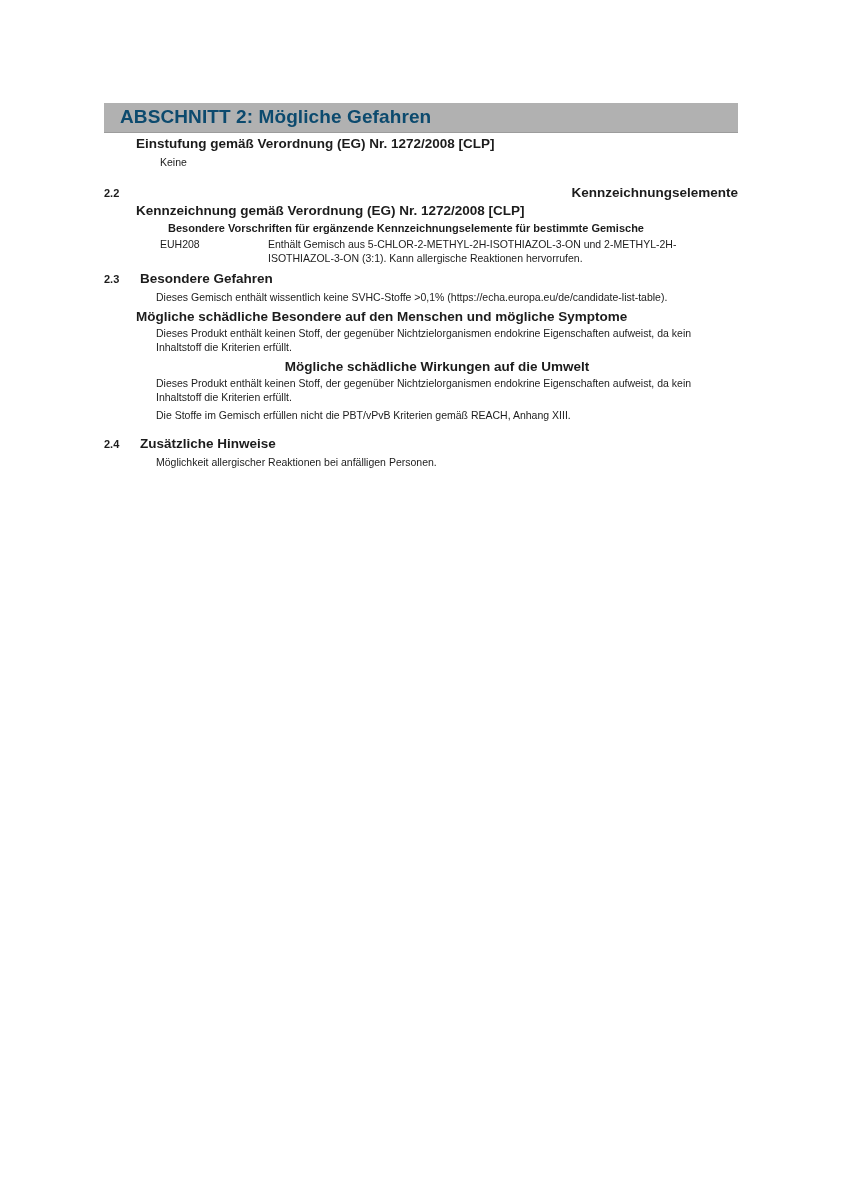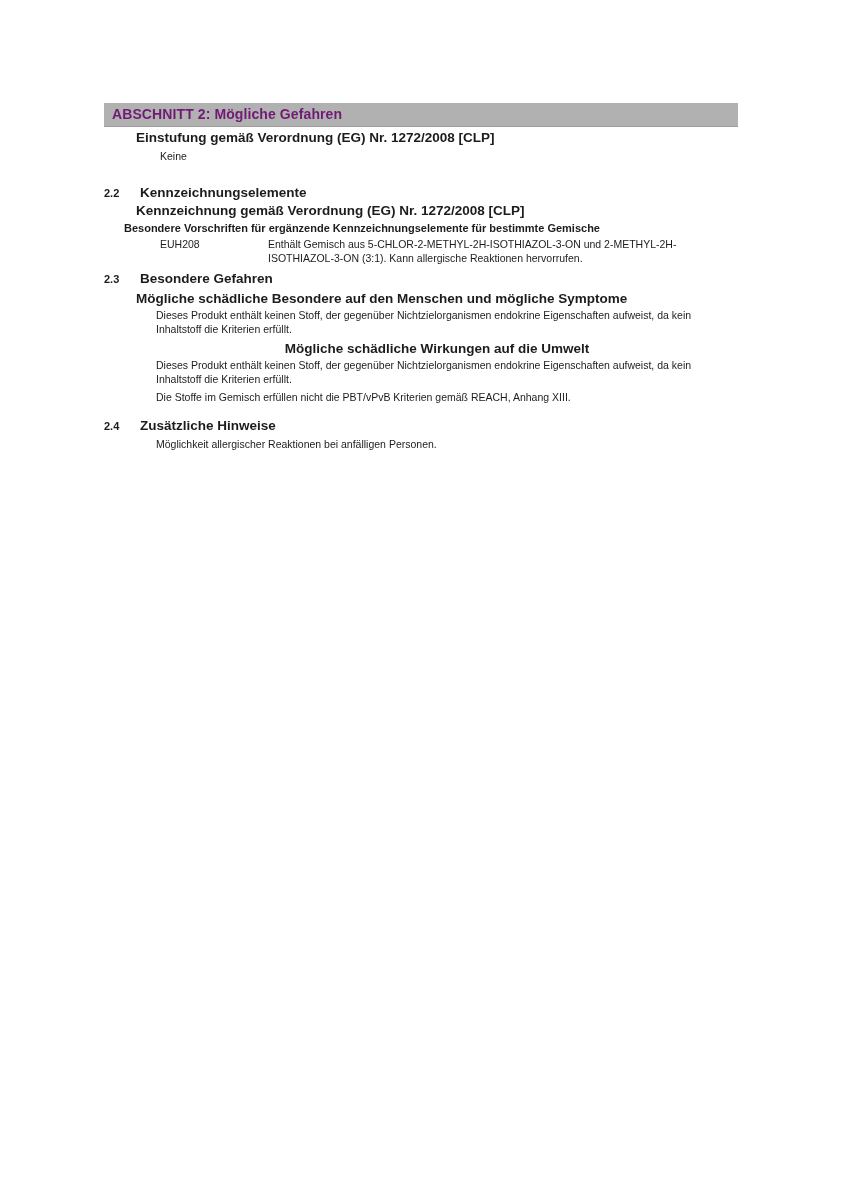--- a/index.html
+++ b/index.html
@@ -18,24 +18,24 @@
   }
   .content {
     position: absolute;
     left: 104px;
     top: 103px;
     width: 634px;
   }
   .section-bar {
     background: #b1b1b1;
     border-bottom: 1px solid #9c9c9c;
-    padding: 3px 4px 4px 8px;
-    font-size: 14px;
+    padding: 3px 4px 4px 16px;
+    font-size: 19px;
     font-weight: bold;
-    color: #701a75;
+    color: #0c4a6e;
     letter-spacing: 0.1px;
   }
   .num-row {
     position: relative;
     margin-top: 14px;
   }
   .num-row .sec-num {
     position: absolute;
     left: 0;
     top: 2px;
@@ -47,21 +47,21 @@
     font-size: 13.5px;
     font-weight: bold;
   }
   .subheading {
     margin-left: 32px;
     margin-top: 3px;
     font-size: 13.5px;
     font-weight: bold;
   }
   .small-bold {
-    margin-left: 20px;
+    margin-left: 64px;
     margin-top: 4px;
     font-size: 11px;
     font-weight: bold;
   }
   .body-text {
     margin-left: 52px;
     margin-top: 4px;
     font-size: 10.5px;
     line-height: 14px;
     max-width: 566px;
@@ -86,35 +86,36 @@
 <body>
 
 <div class="page">
   <div class="content">
 
     <div class="section-bar">ABSCHNITT 2: Mögliche Gefahren</div>
 
     <div class="subheading">Einstufung gemäß Verordnung (EG) Nr. 1272/2008 [CLP]</div>
     <div class="body-text" style="margin-left:56px;">Keine</div>
 
-    <div class="num-row" style="margin-top:22px;">
+    <div class="num-row" style="margin-top:16px;text-align:right;">
       <span class="sec-num">2.2</span>
       <div class="sec-title">Kennzeichnungselemente</div>
     </div>
     <div class="subheading">Kennzeichnung gemäß Verordnung (EG) Nr. 1272/2008 [CLP]</div>
     <div class="small-bold">Besondere Vorschriften für ergänzende Kennzeichnungselemente für bestimmte Gemische</div>
     <div class="euh-row">
       <div class="euh-code">EUH208</div>
       <div class="euh-text">Enthält Gemisch aus 5-CHLOR-2-METHYL-2H-ISOTHIAZOL-3-ON und 2-METHYL-2H-ISOTHIAZOL-3-ON (3:1). Kann allergische Reaktionen hervorrufen.</div>
     </div>
 
     <div class="num-row" style="margin-top:6px;">
       <span class="sec-num">2.3</span>
       <div class="sec-title">Besondere Gefahren</div>
     </div>
+    <div class="body-text">Dieses Gemisch enthält wissentlich keine SVHC-Stoffe &gt;0,1% (https://echa.europa.eu/de/candidate-list-table).</div>
     <div class="subheading" style="margin-top:5px;">Mögliche schädliche Besondere auf den Menschen und mögliche Symptome</div>
     <div class="body-text tight">Dieses Produkt enthält keinen Stoff, der gegenüber Nichtzielorganismen endokrine Eigenschaften aufweist, da kein Inhaltstoff die Kriterien erfüllt.</div>
     <div class="subheading" style="margin-top:5px;text-align:center;">Mögliche schädliche Wirkungen auf die Umwelt</div>
     <div class="body-text tight">Dieses Produkt enthält keinen Stoff, der gegenüber Nichtzielorganismen endokrine Eigenschaften aufweist, da kein Inhaltstoff die Kriterien erfüllt.</div>
     <div class="body-text">Die Stoffe im Gemisch erfüllen nicht die PBT/vPvB Kriterien gemäß REACH, Anhang XIII.</div>
 
     <div class="num-row" style="margin-top:14px;">
       <span class="sec-num">2.4</span>
       <div class="sec-title">Zusätzliche Hinweise</div>
     </div>

